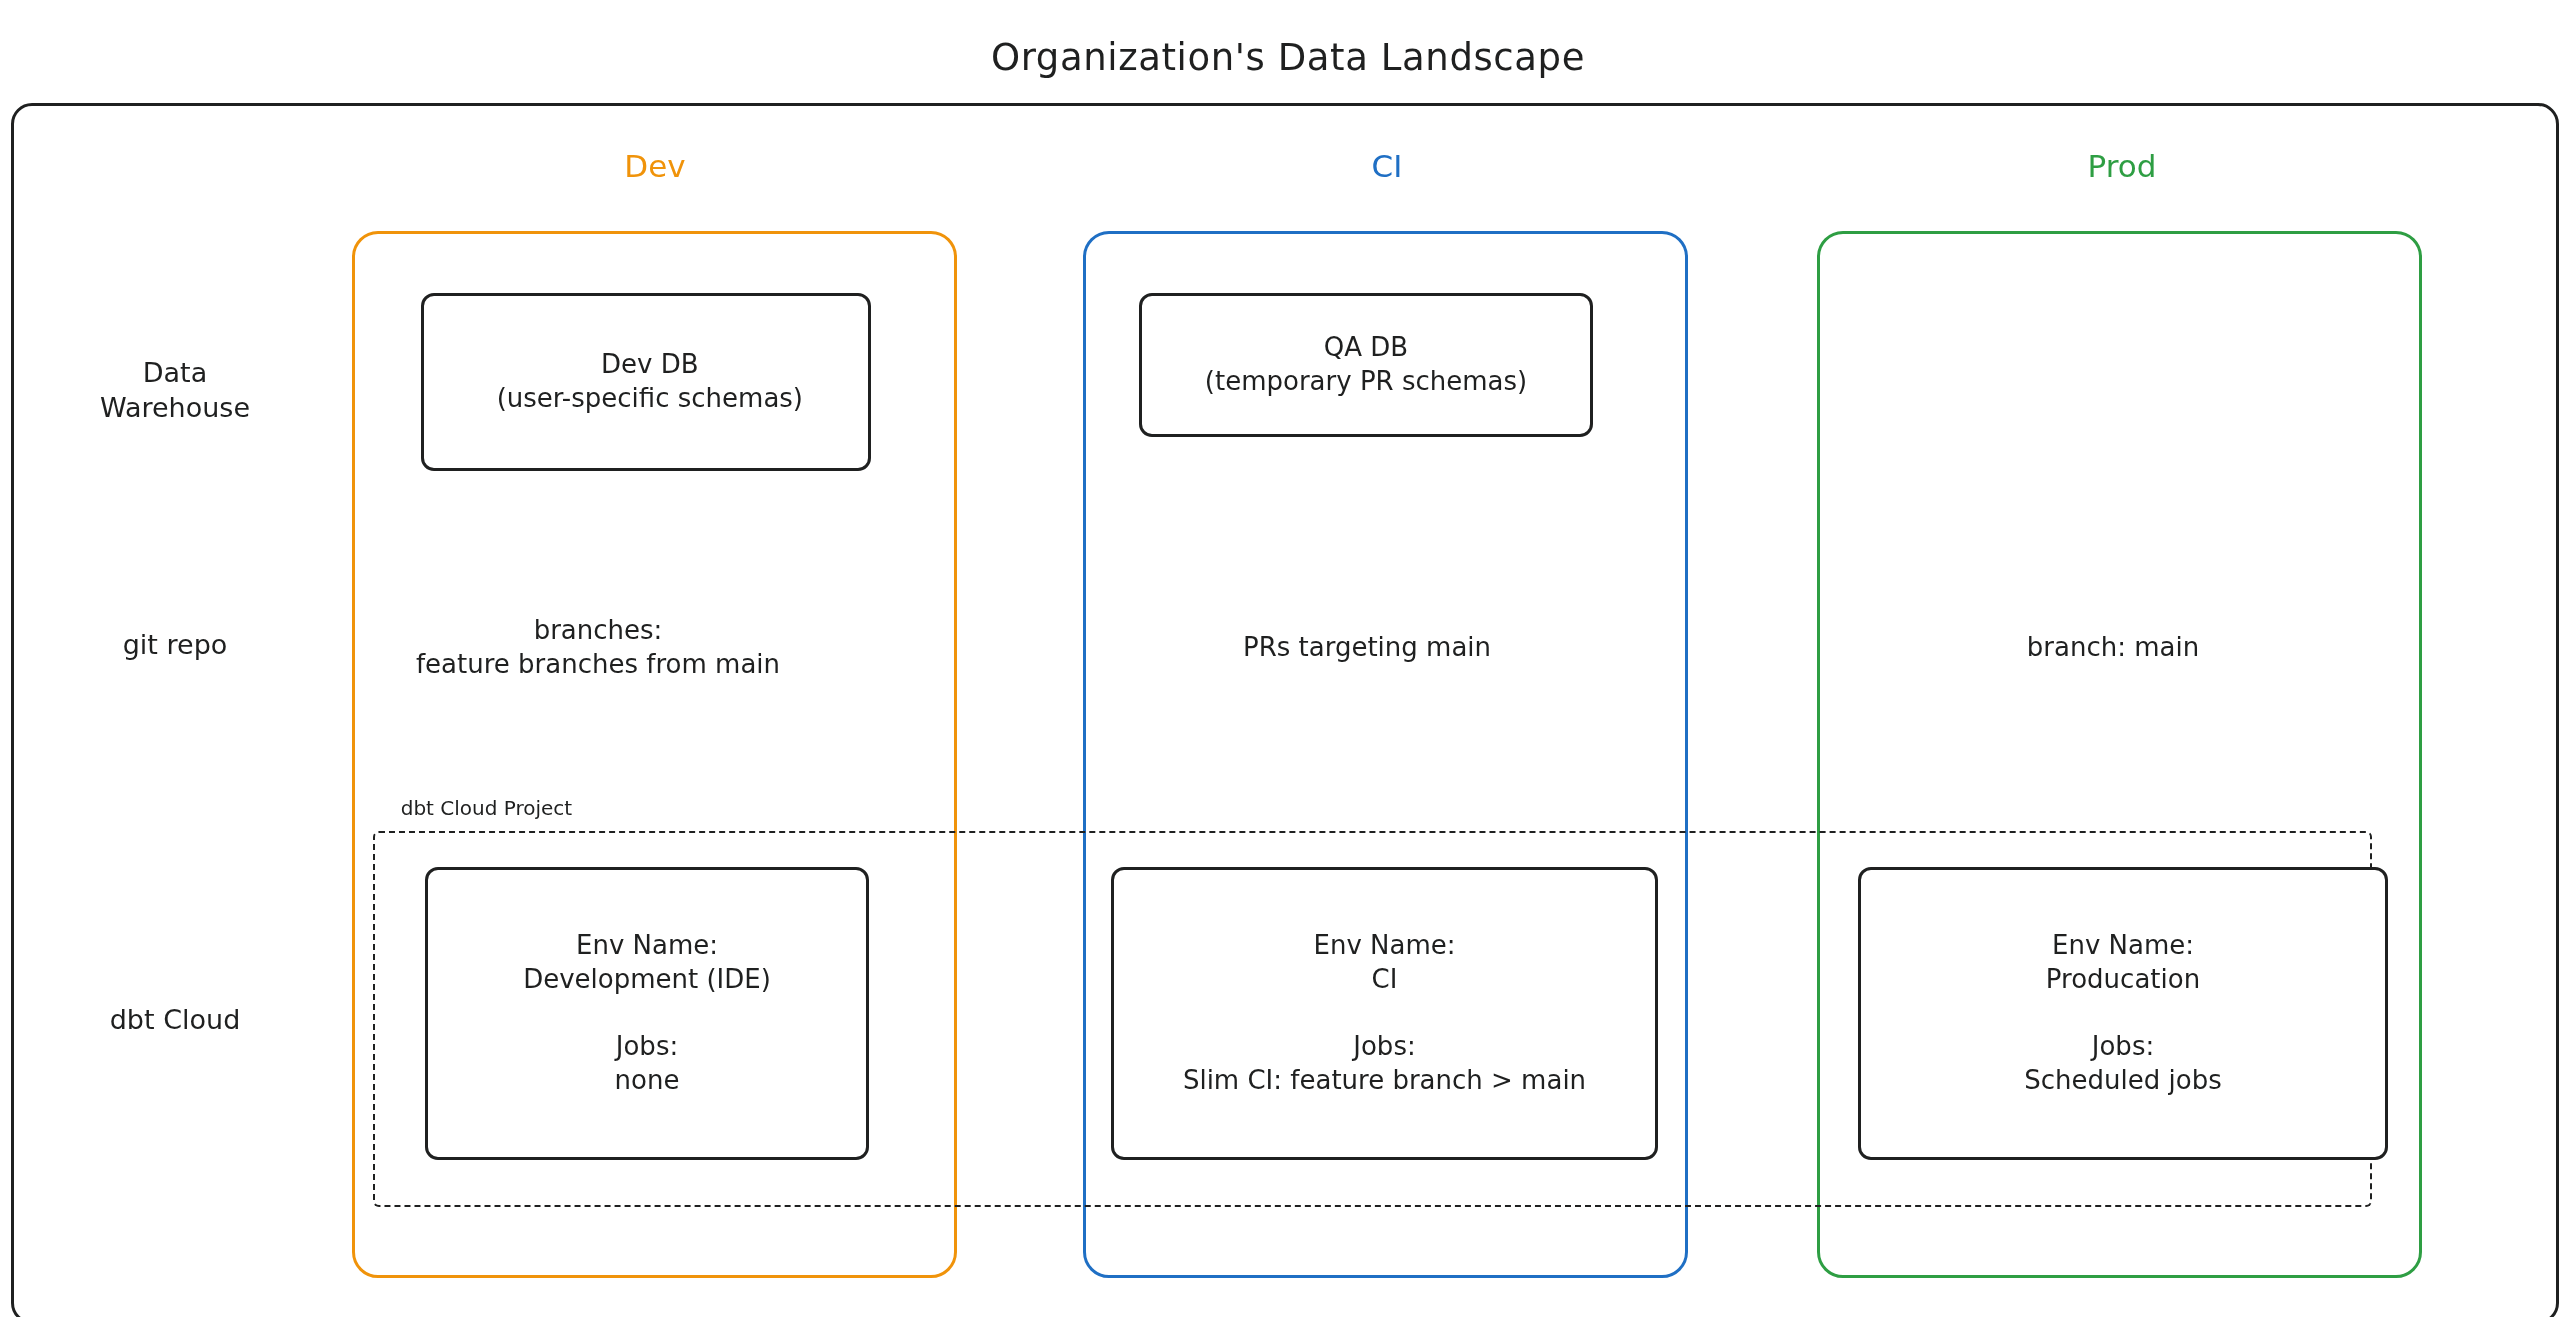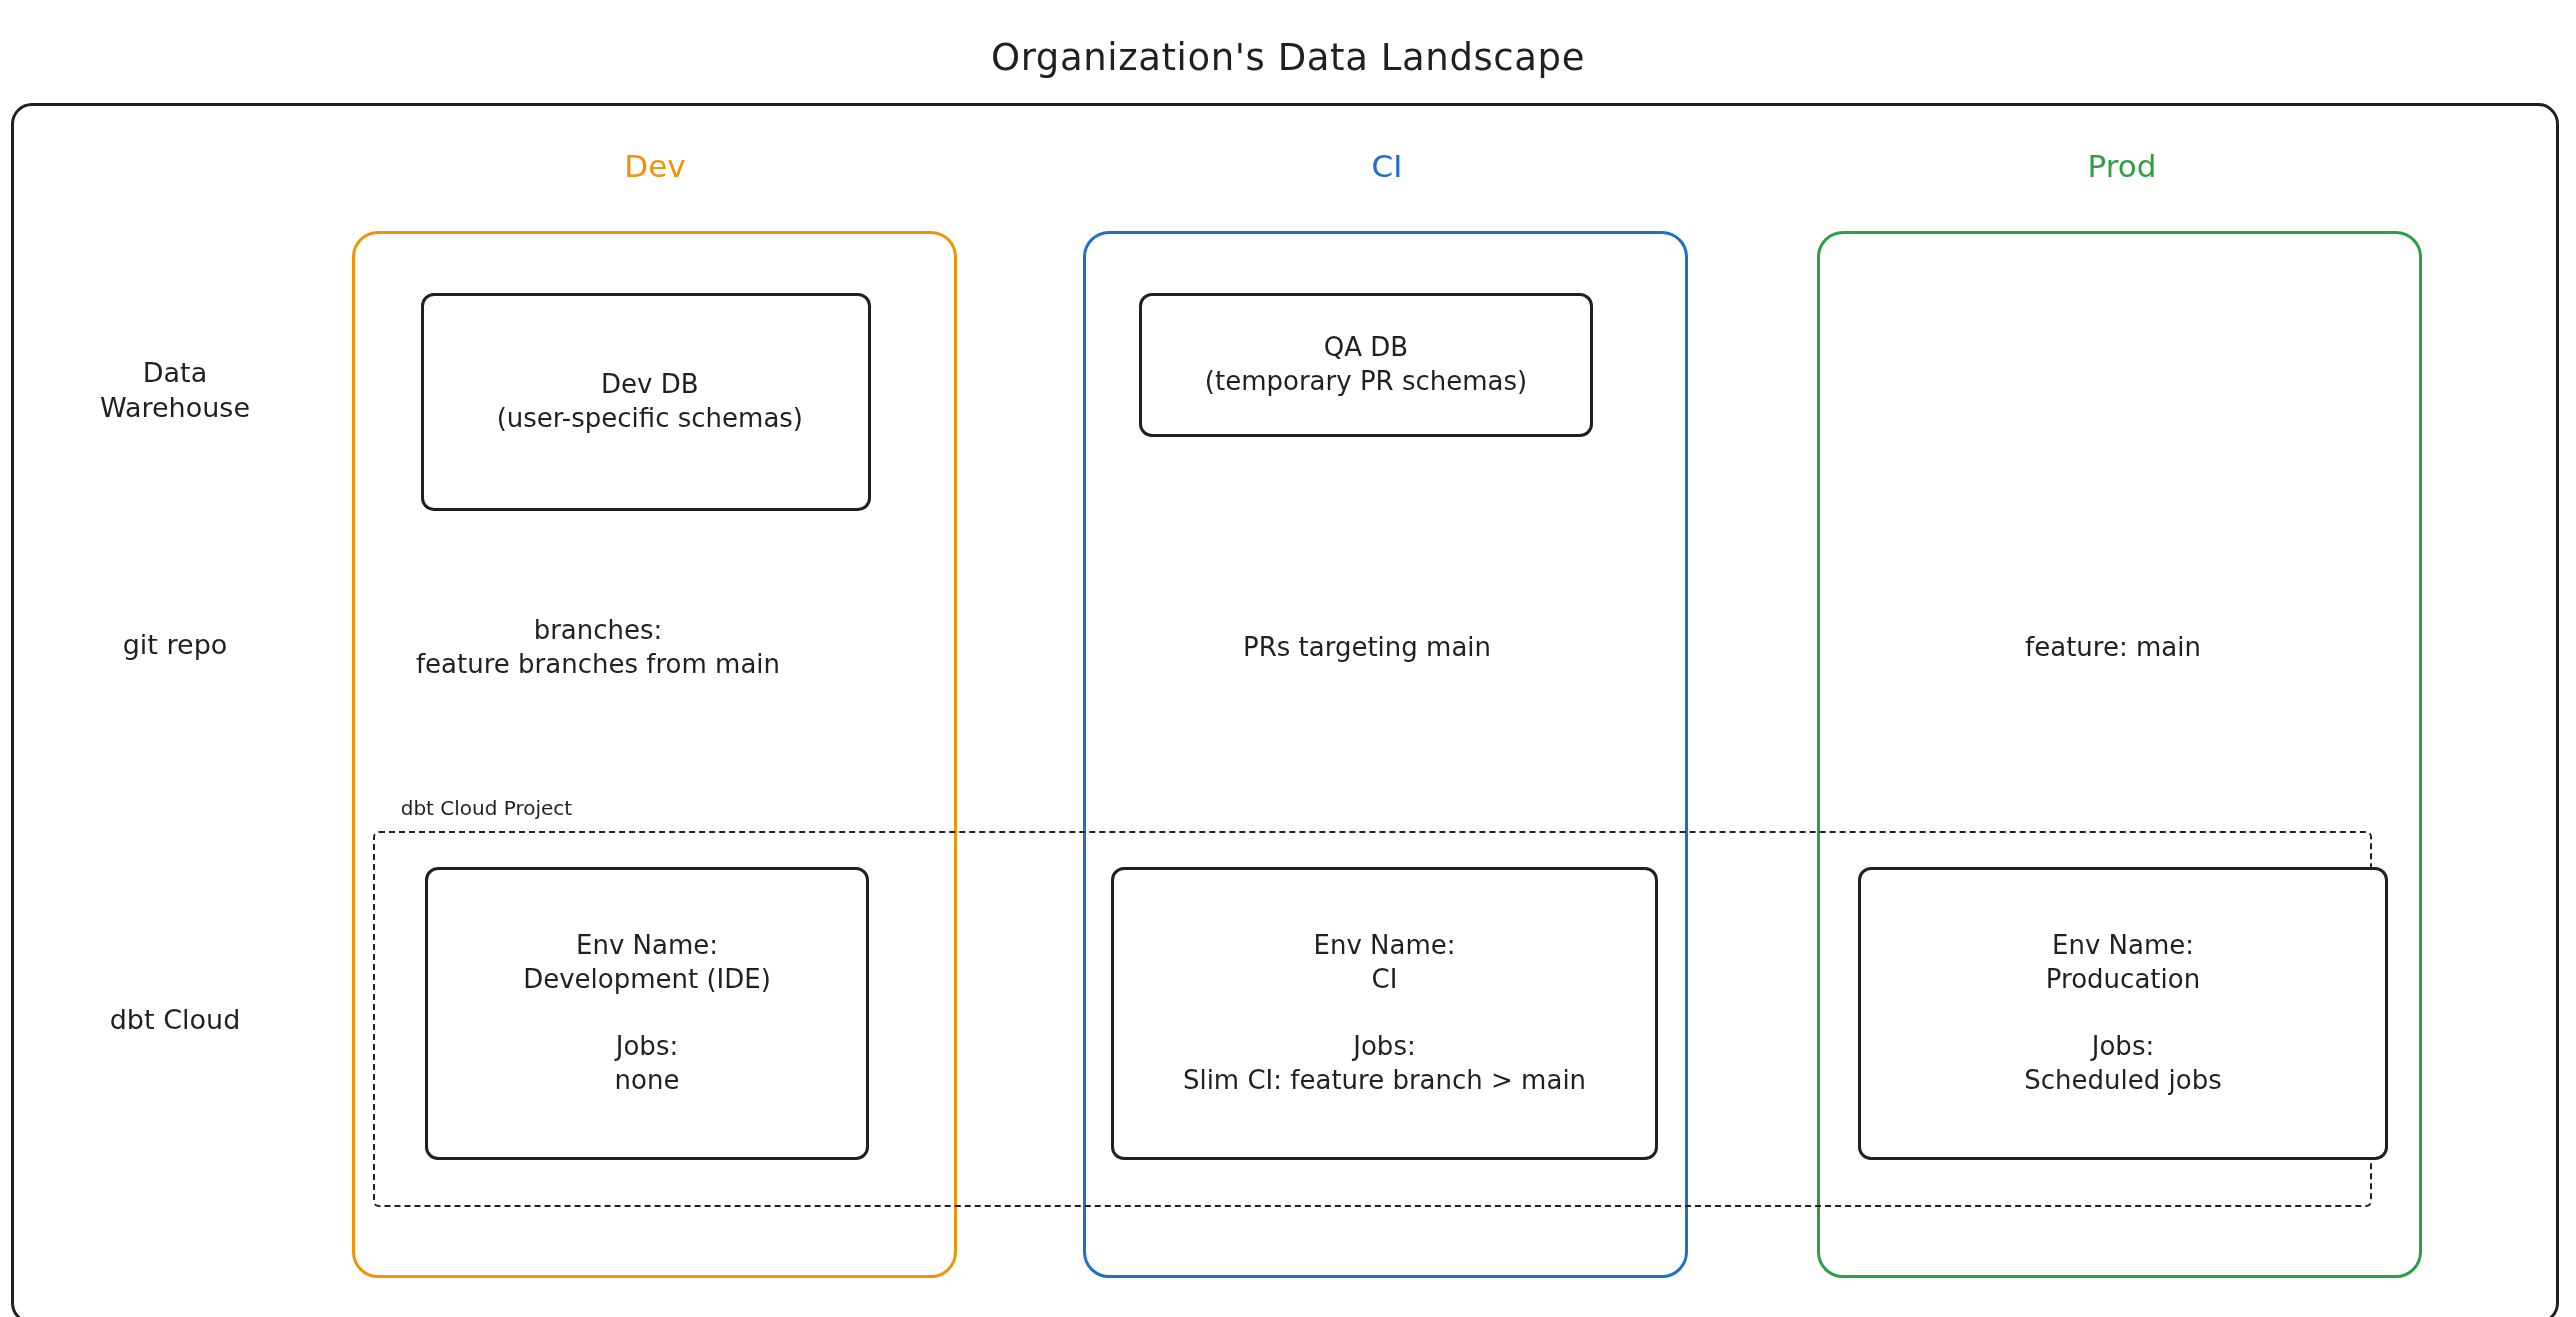--- a/index.html
+++ b/index.html
@@ -125,21 +125,21 @@
     justify-content: center;
     text-align: center;
     font-size: 26px;
     line-height: 1.30em;
     color: #1f2020;
     white-space: pre-line;
     padding: 4.7px 8.3px;
   }
 
   
-  #node-dev-db  { left: 421px;  top: 269px; width: 450px; height: 218px; padding-left: 16px; }
+  #node-dev-db  { left: 421px;  top: 269px; width: 450px; height: 178px; padding-left: 16px; }
   #node-qa-db   { left: 1139px; top: 269px; width: 454px; height: 144px; }
   #node-prod-db { left: 1887px; top: 269px; width: 454px; height: 178px; }
 
   
   .plain-cell {
     position: absolute;
     text-align: center;
     font-size: 26px;
     line-height: 1.30em;
     color: #1f2020;
@@ -185,21 +185,21 @@
   </div>
 
   <div class="node" id="node-dev-db">Dev DB
 (user-specific schemas)</div>
   <div class="node" id="node-qa-db">QA DB
 (temporary PR schemas)</div>
 
   <div class="plain-cell" id="cell-git-dev">branches:
 feature branches from main</div>
   <div class="plain-cell" id="cell-git-ci">PRs targeting main</div>
-  <div class="plain-cell" id="cell-git-prod">feature: main</div>
+  <div class="plain-cell" id="cell-git-prod">branch: main</div>
 
   <div class="node" id="node-dbt-dev">Env Name:
 Development (IDE)
 
 Jobs:
 none</div>
   <div class="node" id="node-dbt-ci">Env Name:
 CI
 
 Jobs:

